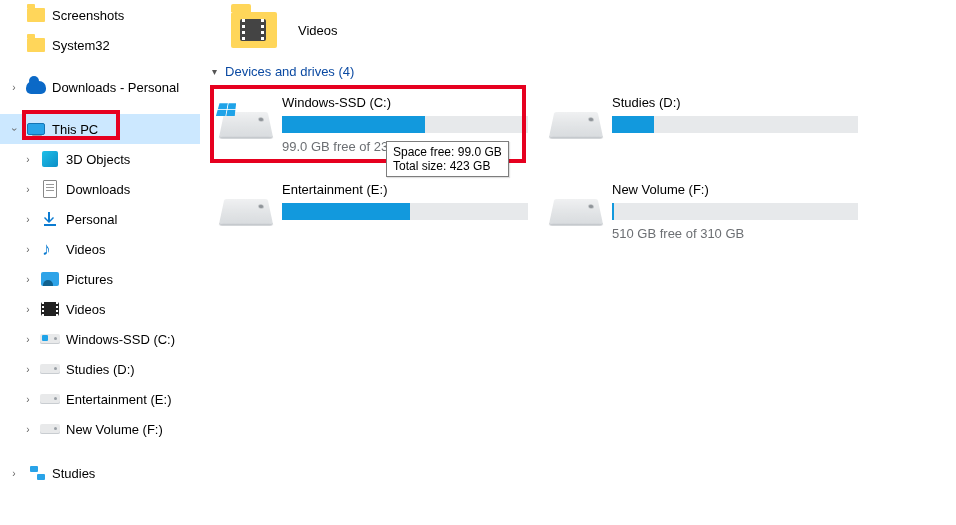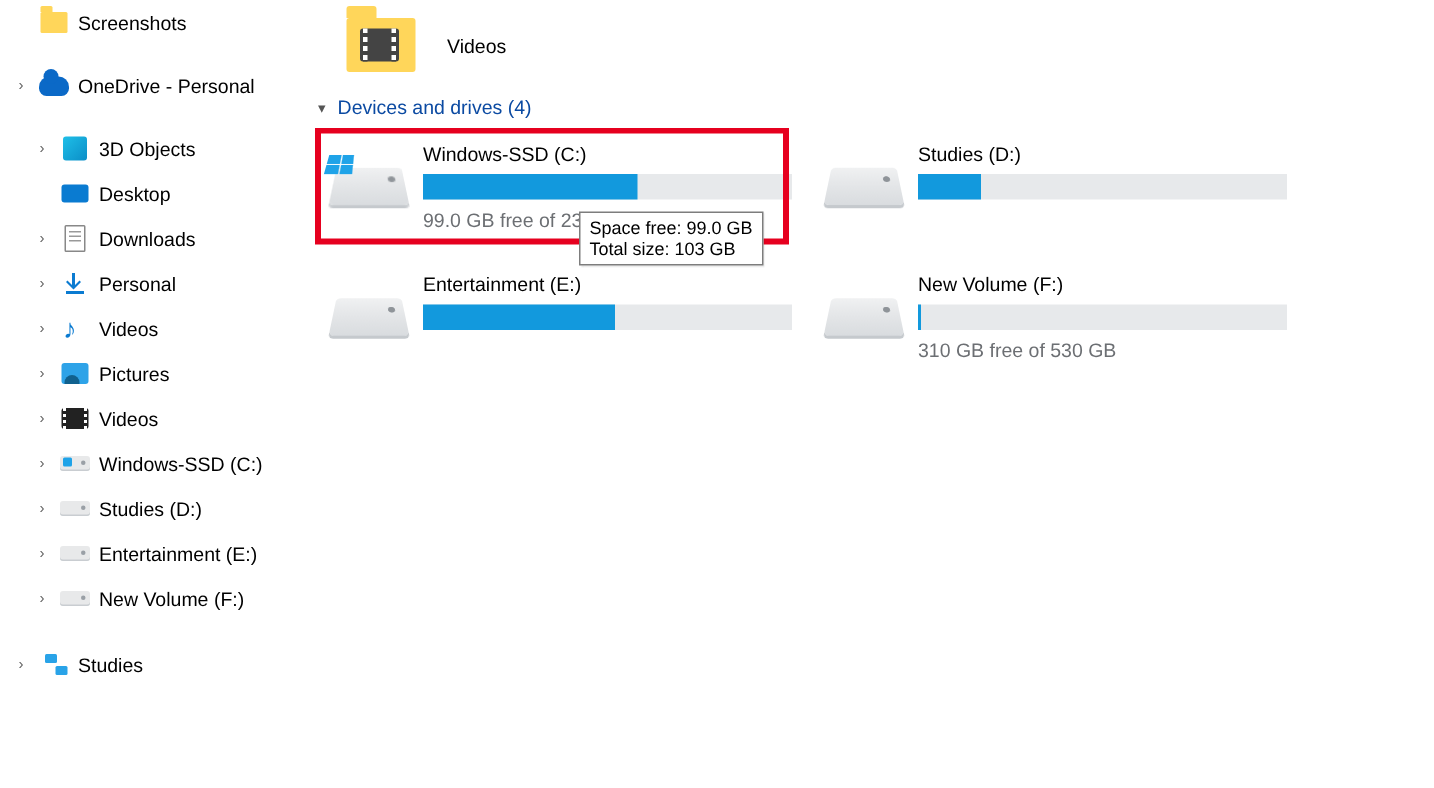--- a/index.html
+++ b/index.html
@@ -113,42 +113,50 @@
 
 <div class="nav">
 
 <div class="nav-item indent3">
       <span class="chev blank">›</span>
       <span class="nav-icon">
         <div class="ico-folder"></div>
       </span>
       <span class="nav-label">Screenshots</span>
     </div>
+    <div class="nav-item indent3">
+      <span class="chev blank">›</span>
+      <span class="nav-icon">
+        <div class="ico-folder"></div>
+      </span>
+      <span class="nav-label">System32</span>
+    </div>
     <div style="height: 12px;"></div>
     <div class="nav-item indent1">
       <span class="chev ">›</span>
       <span class="nav-icon">
         <div class="ico-onedrive"></div>
       </span>
-      <span class="nav-label">OneDrive - Personal</span>
+      <span class="nav-label">Downloads - Personal</span>
     </div>
     <div style="height: 12px;"></div>
+    <div class="nav-item indent1 selected">
+      <span class="chev open">›</span>
+      <span class="nav-icon">
+        <div class="ico-thispc"></div>
+      </span>
+      <span class="nav-label">This PC</span>
+      <div class="highlight-red" style="left: 22px; top: -4px; width: 98px; height: 30px;"></div>
+    </div>
     <div class="nav-item indent2">
       <span class="chev ">›</span>
       <span class="nav-icon">
         <div class="ico-3d"></div>
       </span>
       <span class="nav-label">3D Objects</span>
-    </div>
-    <div class="nav-item indent2">
-      <span class="chev blank">›</span>
-      <span class="nav-icon">
-        <div class="ico-desktop"></div>
-      </span>
-      <span class="nav-label">Desktop</span>
     </div>
     <div class="nav-item indent2">
       <span class="chev ">›</span>
       <span class="nav-icon">
         <div class="ico-documents"></div>
       </span>
       <span class="nav-label">Downloads</span>
     </div>
     <div class="nav-item indent2">
       <span class="chev ">›</span>
@@ -249,21 +257,21 @@
         <div class="drive-info">
           <div class="drive-name">Windows-SSD (C:)</div>
           <div class="drive-bar">
             <div class="fill" style="width: 58%;"></div>
           </div>
           <div class="drive-free">99.0 GB free of 237 GB</div>
         </div>
         <div class="highlight-red" style="left: 0px; top: -2px; width: 316px; height: 78px;"></div>
         <div class="tooltip" style="left: 176px; top: 54px;">
           <div>Space free: 99.0 GB</div>
-          <div>Total size: 103 GB</div>
+          <div>Total size: 423 GB</div>
         </div>
       </div>
       <div class="drive-tile">
         <div class="drive-icon">
           <div class="big-drive"></div>
         </div>
         <div class="drive-info">
           <div class="drive-name">Studies (D:)</div>
           <div class="drive-bar">
             <div class="fill" style="width: 17%;"></div>
@@ -283,17 +291,17 @@
       </div>
       <div class="drive-tile">
         <div class="drive-icon">
           <div class="big-drive"></div>
         </div>
         <div class="drive-info">
           <div class="drive-name">New Volume (F:)</div>
           <div class="drive-bar">
             <div class="fill" style="width: 1%;"></div>
           </div>
-          <div class="drive-free">310 GB free of 530 GB</div>
+          <div class="drive-free">510 GB free of 310 GB</div>
         </div>
       </div>
     </div>
 </div>
 
 </body></html>

